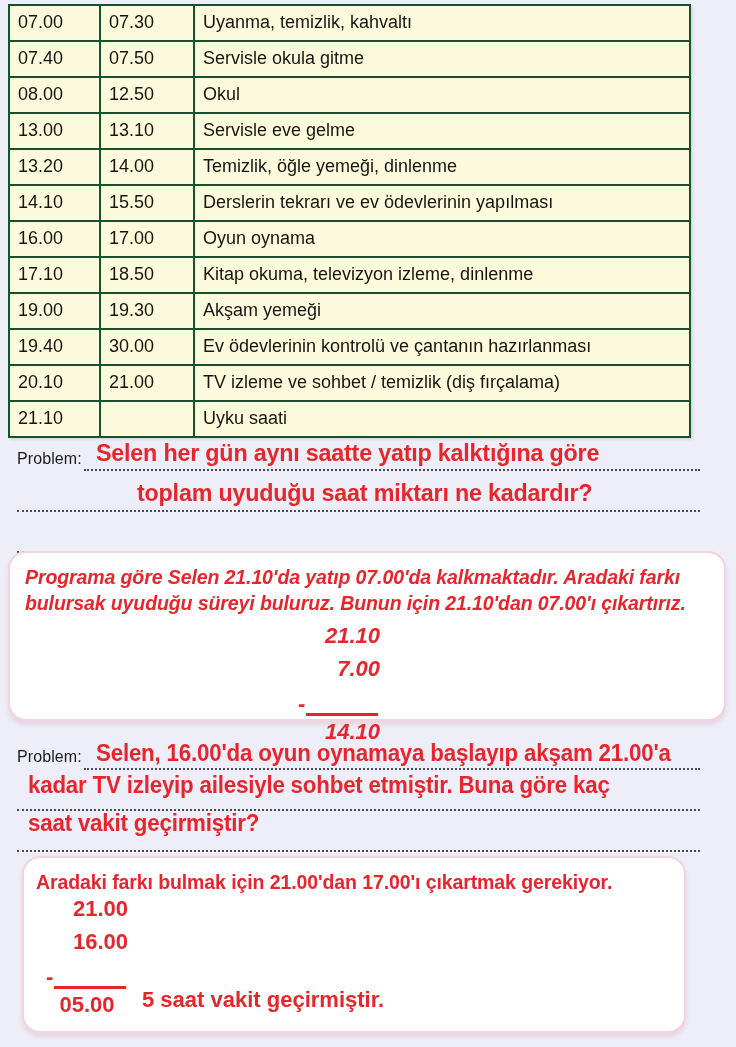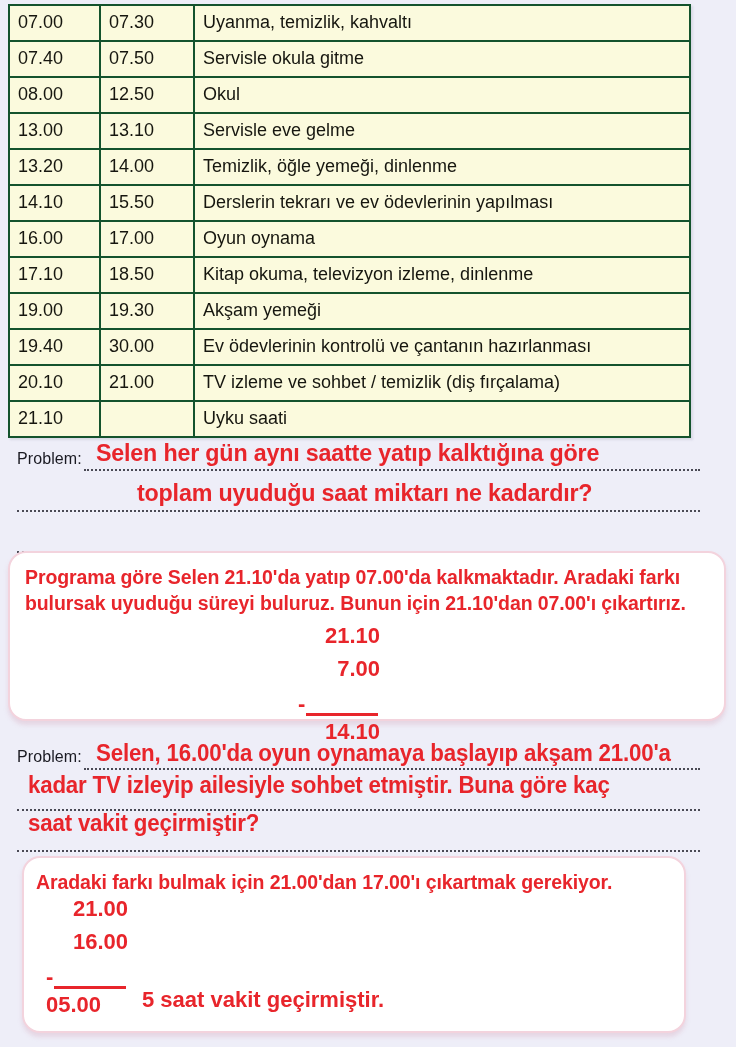--- a/index.html
+++ b/index.html
@@ -104,20 +104,21 @@
     border: 2px solid #f3d3dd;
     border-radius: 18px;
     box-shadow: 0 4px 4px rgba(214,170,190,0.35);
     box-sizing: border-box;
   }
   .answer-box.a1 {
     left: 8px;
     top: 551px;
     width: 718px;
     height: 170px;
+    font-style: italic;
   }
   .answer-box.a2 {
     left: 22px;
     top: 856px;
     width: 664px;
     height: 177px;
   }
 
   .ans-text {
     position: absolute;
@@ -176,21 +177,21 @@
     top: 22px;
     width: 72px;
     height: 0;
     border-bottom: 3px solid #e8252b;
   }
   .sub-result {
     text-align: right;
     width: 82px;
     height: 30px;
   }
-  .answer-box.a2 .sub-result { text-align: left; }
+  .answer-box.a2 .sub-result { text-align: center; }
 
   .tail-note {
     position: absolute;
     left: 118px;
     top: 129px;
     color: #e8252b;
     font-family: "Liberation Sans", sans-serif;
     font-weight: bold;
     font-size: 22px;
     white-space: nowrap;

